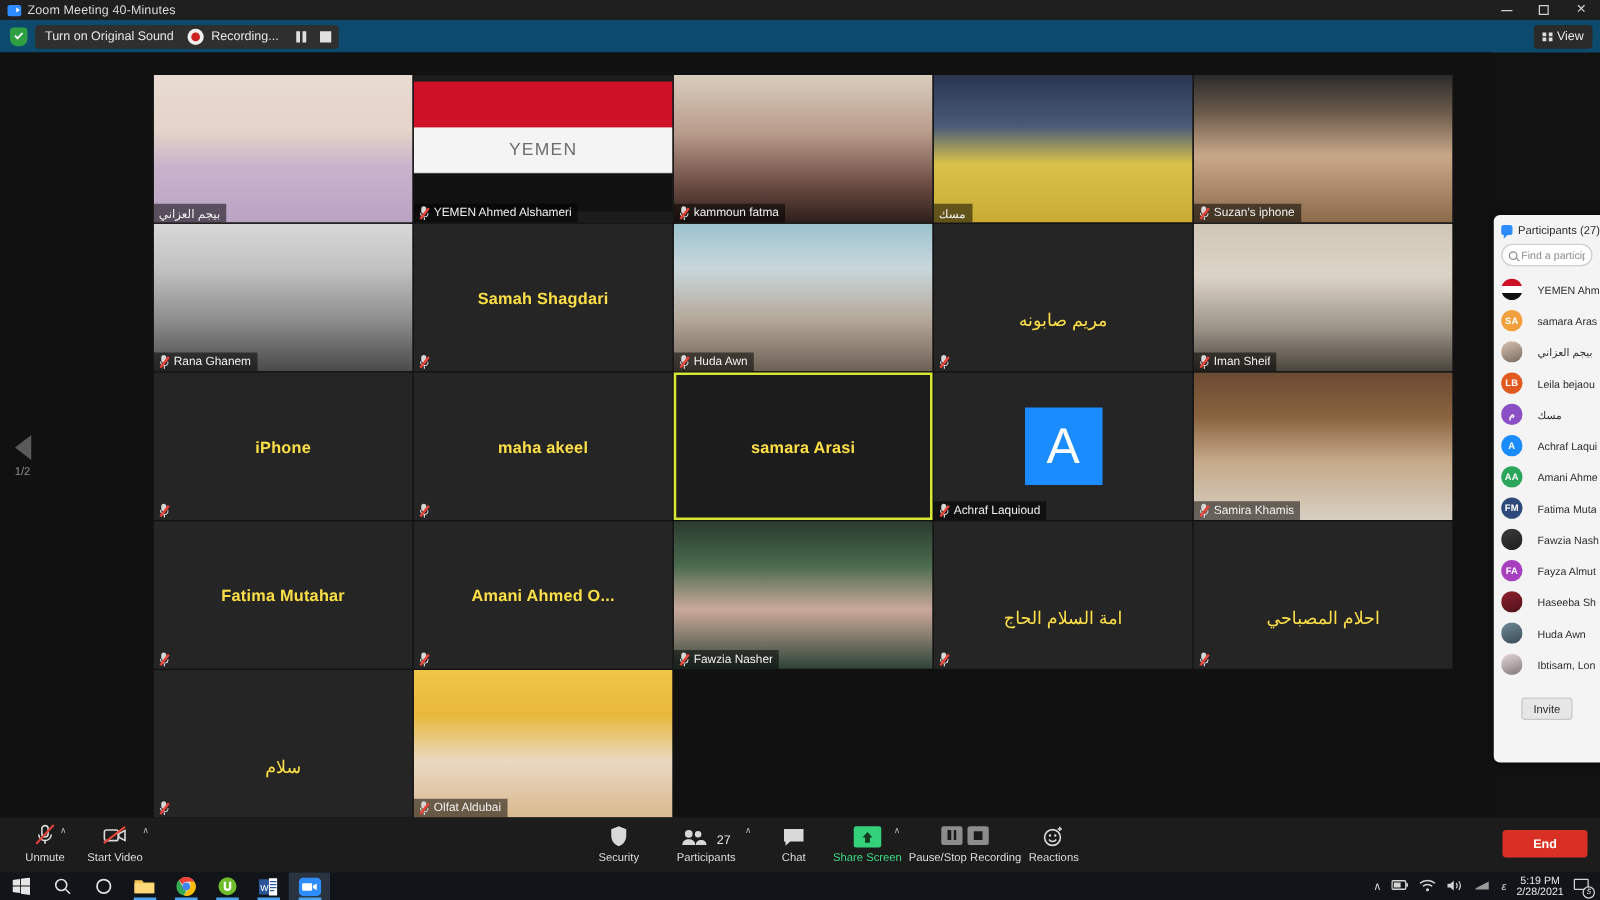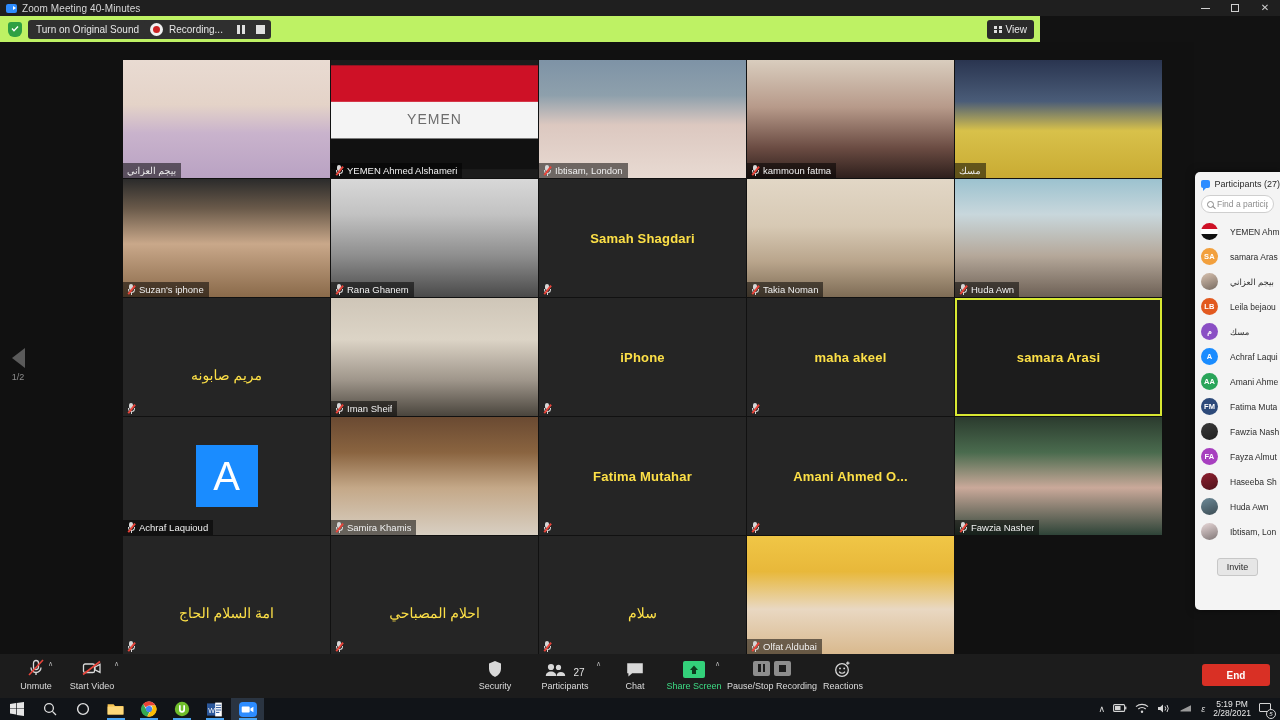--- a/index.html
+++ b/index.html
@@ -30,22 +30,22 @@
   .win-controls { position: absolute; right: 0; top: 0; height: 16px; display: flex; }
   .win-btn {
     width: 30px; height: 16px; display: flex; align-items: center; justify-content: center;
     color: #cfcfcf; font-size: 10px; line-height: 1;
   }
   .win-min-glyph { display: block; width: 9px; height: 1px; background: #cfcfcf; }
   .win-max-glyph { display: block; width: 8px; height: 8px; border: 1px solid #cfcfcf; }
 
   
   .toptoolbar {
-    position: absolute; top: 16px; left: 0; width: 1040px; height: 26px;
-    background: #bef264;
+    position: absolute; top: 16px; left: 0; width: 1280px; height: 26px;
+    background: #0c4a6e;
   }
   .shield-badge {
     position: absolute; left: 8px; top: 6px; width: 14px; height: 15px;
     background: #2ea043; border-radius: 3px 3px 6px 6px;
     display: flex; align-items: center; justify-content: center;
   }
   .shield-badge svg { display: block; }
   .orig-sound {
     position: absolute; left: 28px; top: 4px; height: 19px;
     background: #2f2f2f; border-radius: 3px; display: flex; align-items: center;
@@ -287,32 +287,20 @@
             <span class="mute-ico">
               <i class="mbody"></i>
               <i class="marc"></i>
               <i class="mstem"></i>
               <i class="mslash"></i>
             </span>
             <span class="nm">YEMEN Ahmed Alshameri</span>
           </div>
         </div>
         <div class="tile">
-          <div class="photo" style="background: linear-gradient(rgb(126, 147, 166) 0%, rgb(142, 160, 172) 30%, rgb(220, 200, 192) 55%, rgb(232, 218, 210) 100%);"></div>
-          <div class="namebar">
-            <span class="mute-ico">
-              <i class="mbody"></i>
-              <i class="marc"></i>
-              <i class="mstem"></i>
-              <i class="mslash"></i>
-            </span>
-            <span class="nm">Ibtisam, London</span>
-          </div>
-        </div>
-        <div class="tile">
           <div class="photo" style="background: linear-gradient(rgb(217, 205, 190) 0%, rgb(183, 154, 138) 40%, rgb(106, 75, 66) 75%, rgb(46, 31, 28) 100%);"></div>
           <div class="namebar">
             <span class="mute-ico">
               <i class="mbody"></i>
               <i class="marc"></i>
               <i class="mstem"></i>
               <i class="mslash"></i>
             </span>
             <span class="nm">kammoun fatma</span>
           </div>
@@ -349,32 +337,20 @@
         </div>
         <div class="tile">
           <div class="center-name">Samah Shagdari</div>
           <div class="namebar" style="background: transparent;">
             <span class="mute-ico">
               <i class="mbody"></i>
               <i class="marc"></i>
               <i class="mstem"></i>
               <i class="mslash"></i>
             </span>
-          </div>
-        </div>
-        <div class="tile">
-          <div class="photo" style="background: linear-gradient(rgb(226, 215, 198) 0%, rgb(215, 201, 180) 40%, rgb(185, 165, 140) 70%, rgb(126, 108, 85) 100%);"></div>
-          <div class="namebar">
-            <span class="mute-ico">
-              <i class="mbody"></i>
-              <i class="marc"></i>
-              <i class="mstem"></i>
-              <i class="mslash"></i>
-            </span>
-            <span class="nm">Takia Noman</span>
           </div>
         </div>
         <div class="tile">
           <div class="photo" style="background: linear-gradient(rgb(156, 194, 207) 0%, rgb(200, 215, 220) 30%, rgb(181, 168, 154) 65%, rgb(109, 96, 85) 100%);"></div>
           <div class="namebar">
             <span class="mute-ico">
               <i class="mbody"></i>
               <i class="marc"></i>
               <i class="mstem"></i>
               <i class="mslash"></i>

